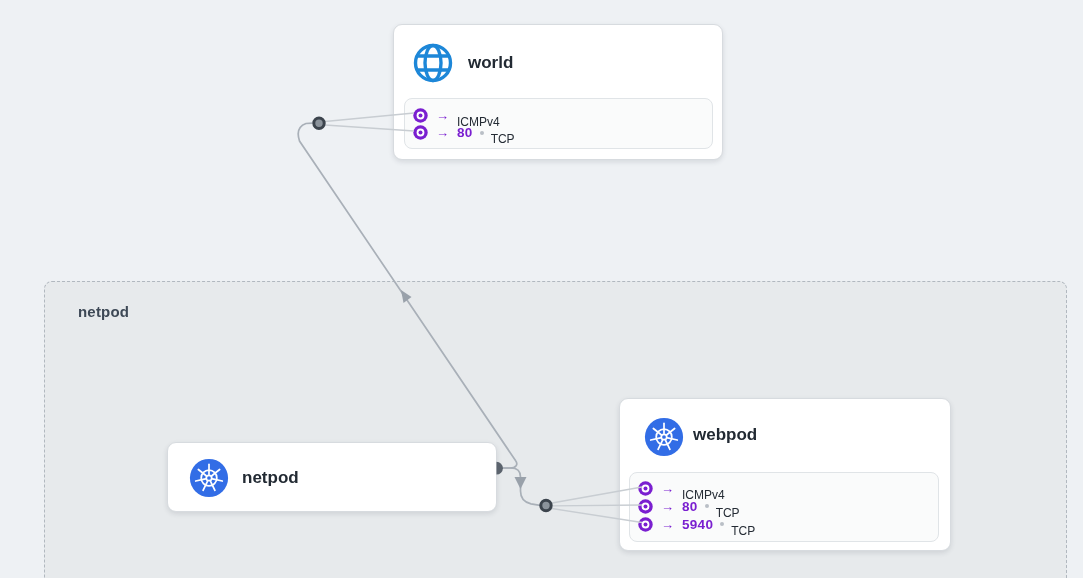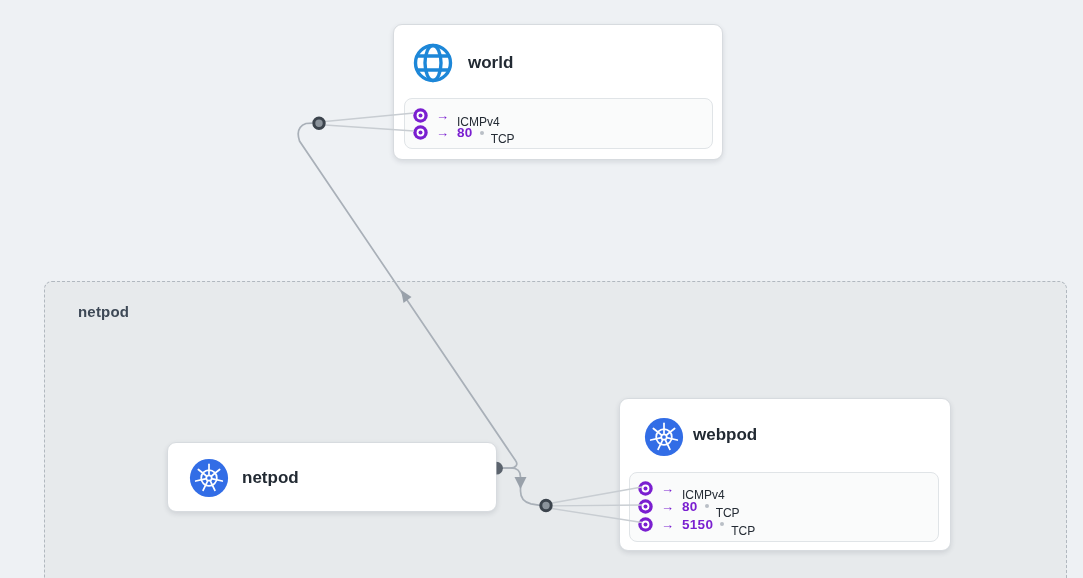--- a/index.html
+++ b/index.html
@@ -141,21 +141,21 @@
         <span class="ap-sep"></span>
         <span class="ap-proto">TCP</span>
       </div>
       <div class="port-row">
         <svg class="ap-icon" width="15" height="15" viewBox="0 0 15 15">
           <circle cx="7.5" cy="7.5" r="7.2" fill="#7a1fd0"></circle>
           <circle cx="7.5" cy="7.5" r="3.9" fill="#ffffff"></circle>
           <circle cx="7.5" cy="7.5" r="2" fill="#7a1fd0"></circle>
         </svg>
         <span class="ap-arrow">→</span>
-        <span class="ap-port">5150</span>
+        <span class="ap-port">5940</span>
         <span class="ap-sep"></span>
         <span class="ap-proto">TCP</span>
       </div>
     </div>
 </div>
 
 <svg id="edge-layer" width="1083" height="578" viewBox="0 0 1083 578">
 
   <path d="M 500 468 L 510 468 C 516 468 518.5 464.5 515.5 460.5 L 299.5 141 Q 295 127.5 306 123.5 L 312.5 123.2" fill="none" stroke="#a9b0b8" stroke-width="1.7"></path>
   <path d="M 500 468 L 511 468 Q 520.5 468 520.5 477 L 520.5 491 Q 520.5 501.5 531 503.8 L 540 505.3" fill="none" stroke="#a9b0b8" stroke-width="1.7"></path>

